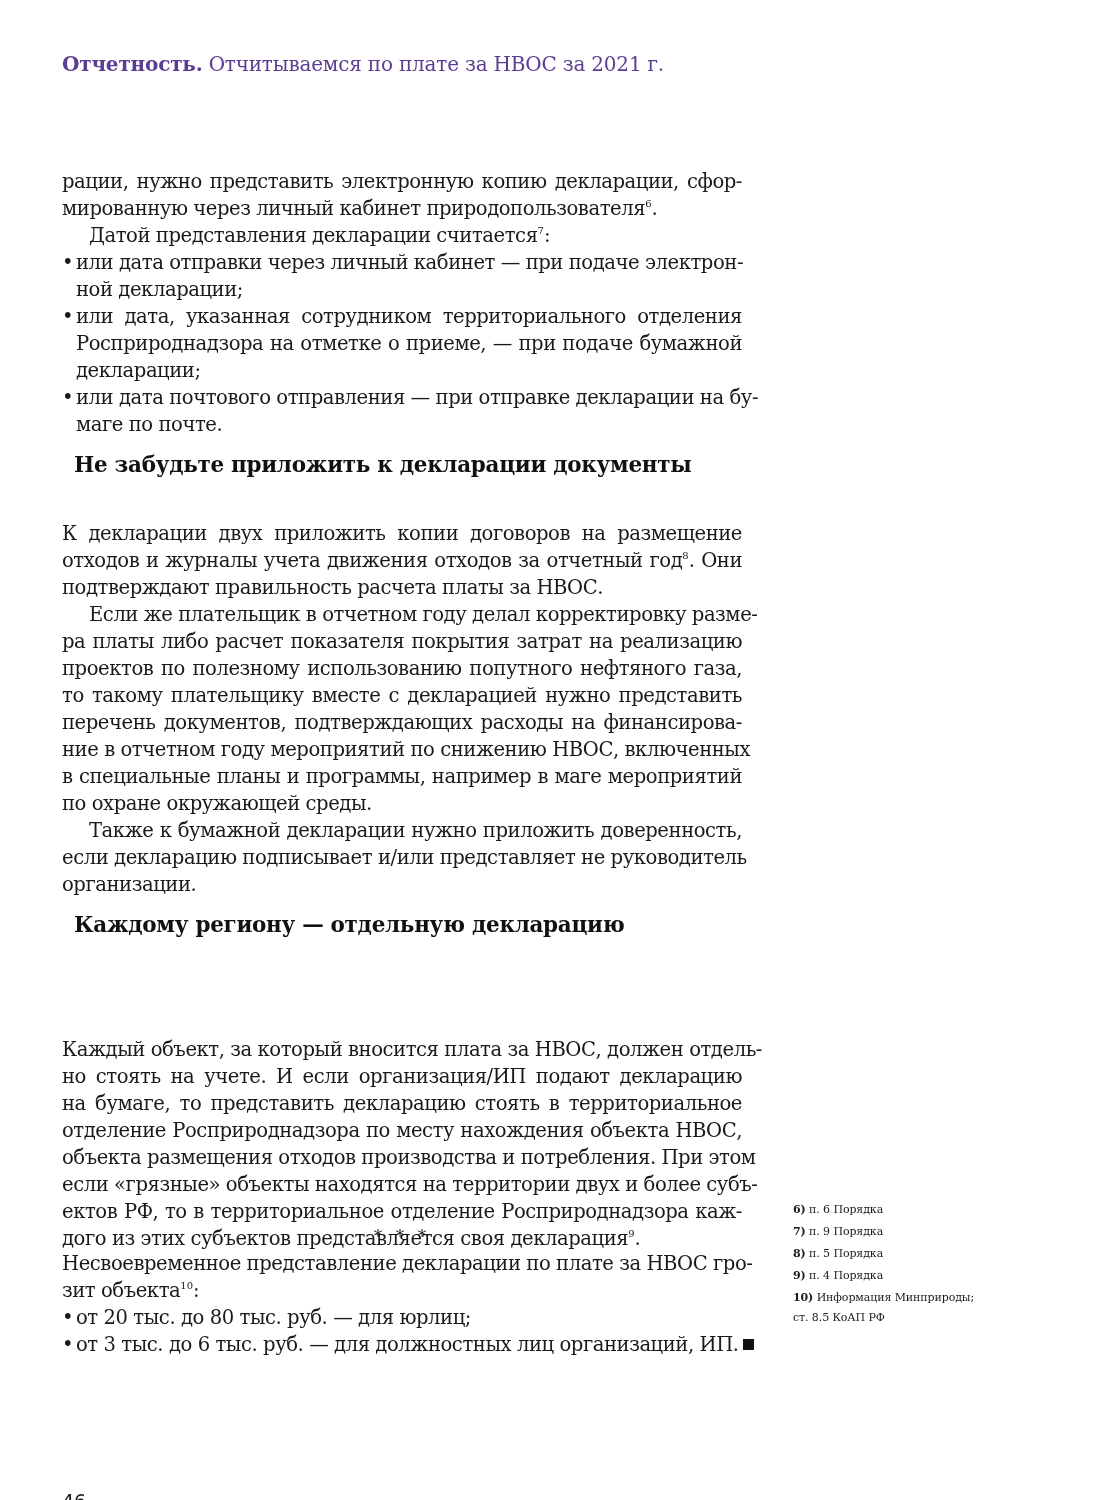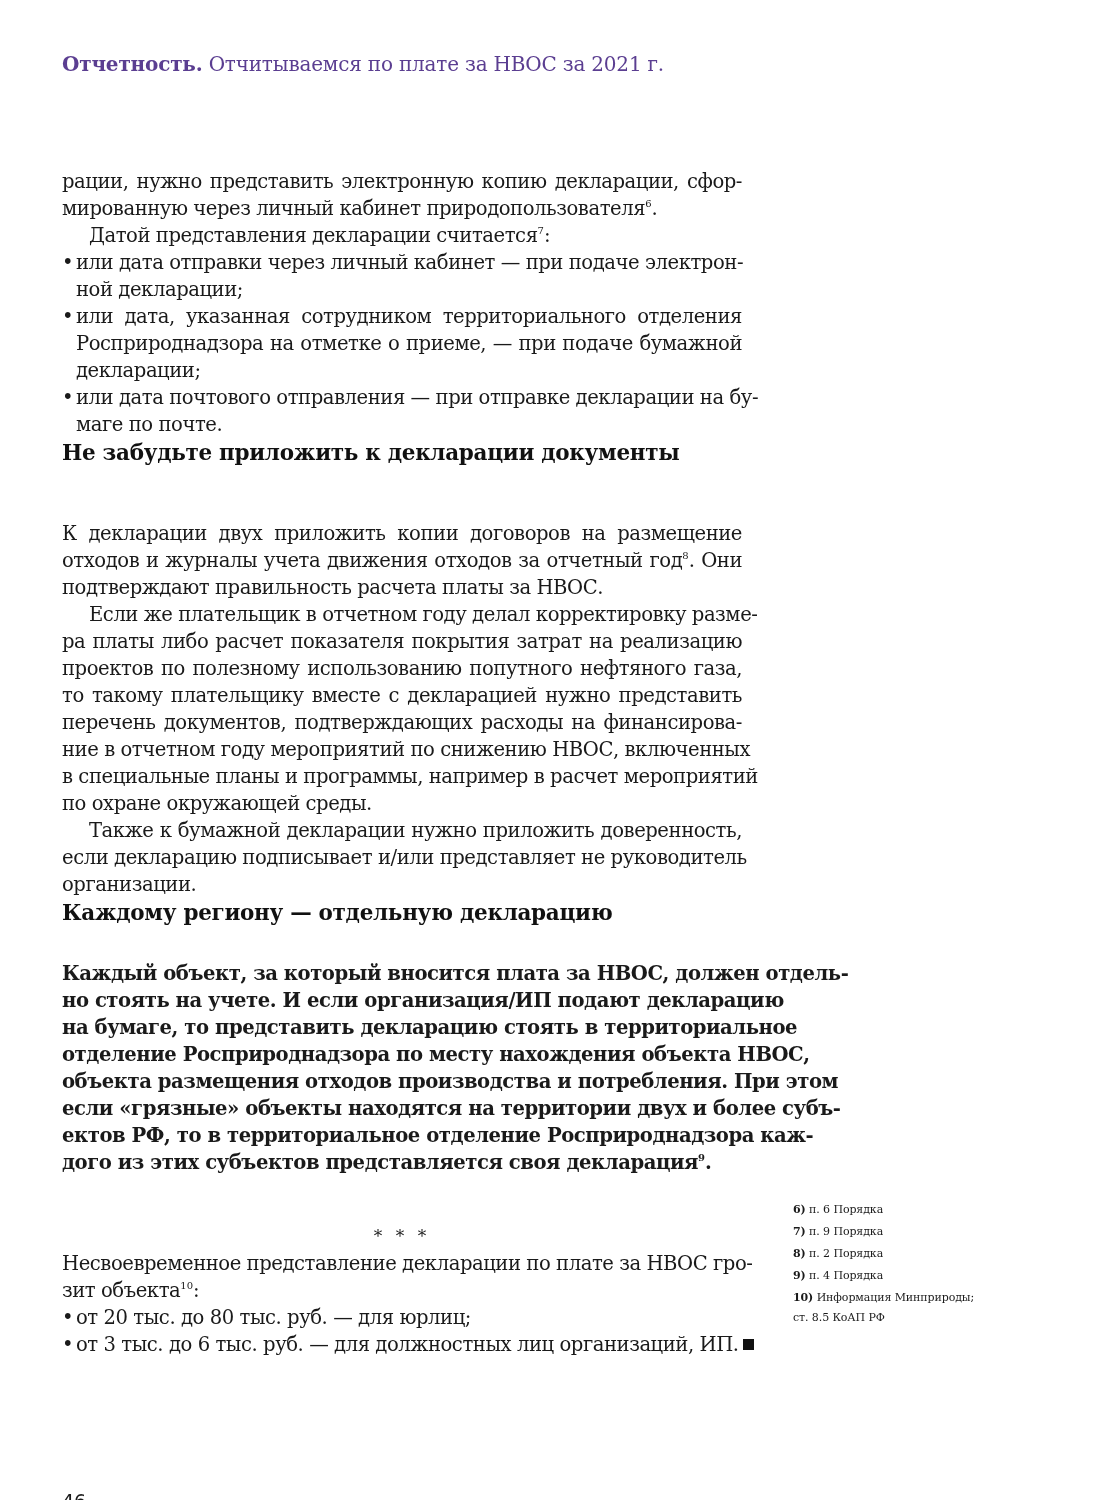--- a/index.html
+++ b/index.html
@@ -58,21 +58,21 @@
       display: inline-block;
       width: 14px;
     }
     sup {
       font-size: 10px;
       line-height: 0;
       vertical-align: 8px;
       letter-spacing: 0;
     }
     h2 {
-      margin: 0;
+      margin: 12px;
       font-size: 21.5px;
       font-weight: bold;
       line-height: 30px;
       letter-spacing: -0.3px;
       white-space: nowrap;
       color: #111;
     }
     .block { position: absolute; left: 62px; width: 680px; }
     .stars {
       text-align: center;
@@ -144,33 +144,33 @@
     <span class="line">К декларации двух приложить копии договоров на размещение</span>
     <span class="line"><span>отходов и журналы учета движения отходов за отчетный год</span><sup>8</sup><span>. Они</span></span>
     <span class="line last">подтверждают правильность расчета платы за НВОС.</span>
 
     <span class="line indent">Если же плательщик в отчетном году делал корректировку разме-</span>
     <span class="line">ра платы либо расчет показателя покрытия затрат на реализацию</span>
     <span class="line">проектов по полезному использованию попутного нефтяного газа,</span>
     <span class="line">то такому плательщику вместе с декларацией нужно представить</span>
     <span class="line">перечень документов, подтверждающих расходы на финансирова-</span>
     <span class="line">ние в отчетном году мероприятий по снижению НВОС, включенных</span>
-    <span class="line">в специальные планы и программы, например в расчет мероприятий</span>
+    <span class="line">в специальные планы и программы, например в маге мероприятий</span>
     <span class="line last">по охране окружающей среды.</span>
 
     <span class="line indent">Также к бумажной декларации нужно приложить доверенность,</span>
     <span class="line">если декларацию подписывает и/или представляет не руководитель</span>
     <span class="line last">организации.</span>
   </div>
 </div>
 
 <div class="block" style="top:898px;">
   <h2>Каждому региону — отдельную декларацию</h2>
 </div>
-<div class="block" style="top:924px;font-weight:bold;">
+<div class="block" style="top:1000px;">
   <div class="main" style="position:static;">
     <span class="line">Каждый объект, за который вносится плата за НВОС, должен отдель-</span>
     <span class="line">но стоять на учете. И если организация/ИП подают декларацию</span>
     <span class="line">на бумаге, то представить декларацию стоять в территориальное</span>
     <span class="line">отделение Росприроднадзора по месту нахождения объекта НВОС,</span>
     <span class="line">объекта размещения отходов производства и потребления. При этом</span>
     <span class="line">если «грязные» объекты находятся на территории двух и более субъ-</span>
     <span class="line">ектов РФ, то в территориальное отделение Росприроднадзора каж-</span>
     <span class="line last"><span>дого из этих субъектов представляется своя декларация</span><sup>9</sup><span>.</span></span>
   </div>
@@ -182,18 +182,18 @@
     <span class="line">Несвоевременное представление декларации по плате за НВОС гро-</span>
     <span class="line last"><span>зит объекта</span><sup>10</sup><span>:</span></span>
     <span class="line last"><span class="bullet-dot">•</span><span>от 20 тыс. до 80 тыс. руб. — для юрлиц;</span></span>
     <span class="line last"><span class="bullet-dot">•</span><span>от 3 тыс. до 6 тыс. руб. — для должностных лиц организаций, ИП.</span><span class="end-mark"></span></span>
   </div>
 </div>
 
 <div class="footnotes">
   <div class="fn"><span class="num">6)</span> <span>п. 6 Порядка</span></div>
   <div class="fn"><span class="num">7)</span> <span>п. 9 Порядка</span></div>
-  <div class="fn"><span class="num">8)</span> <span>п. 2 Порядка</span></div>
+  <div class="fn"><span class="num">8)</span> <span>п. 5 Порядка</span></div>
   <div class="fn"><span class="num">9)</span> <span>п. 4 Порядка</span></div>
   <div class="fn"><span class="num">10)</span> <span>Информация Минприроды;</span><span class="fn-cont">ст. 8.5 КоАП РФ</span></div>
 </div>
 
 <div class="page-number">46</div>
 
 </body></html>

